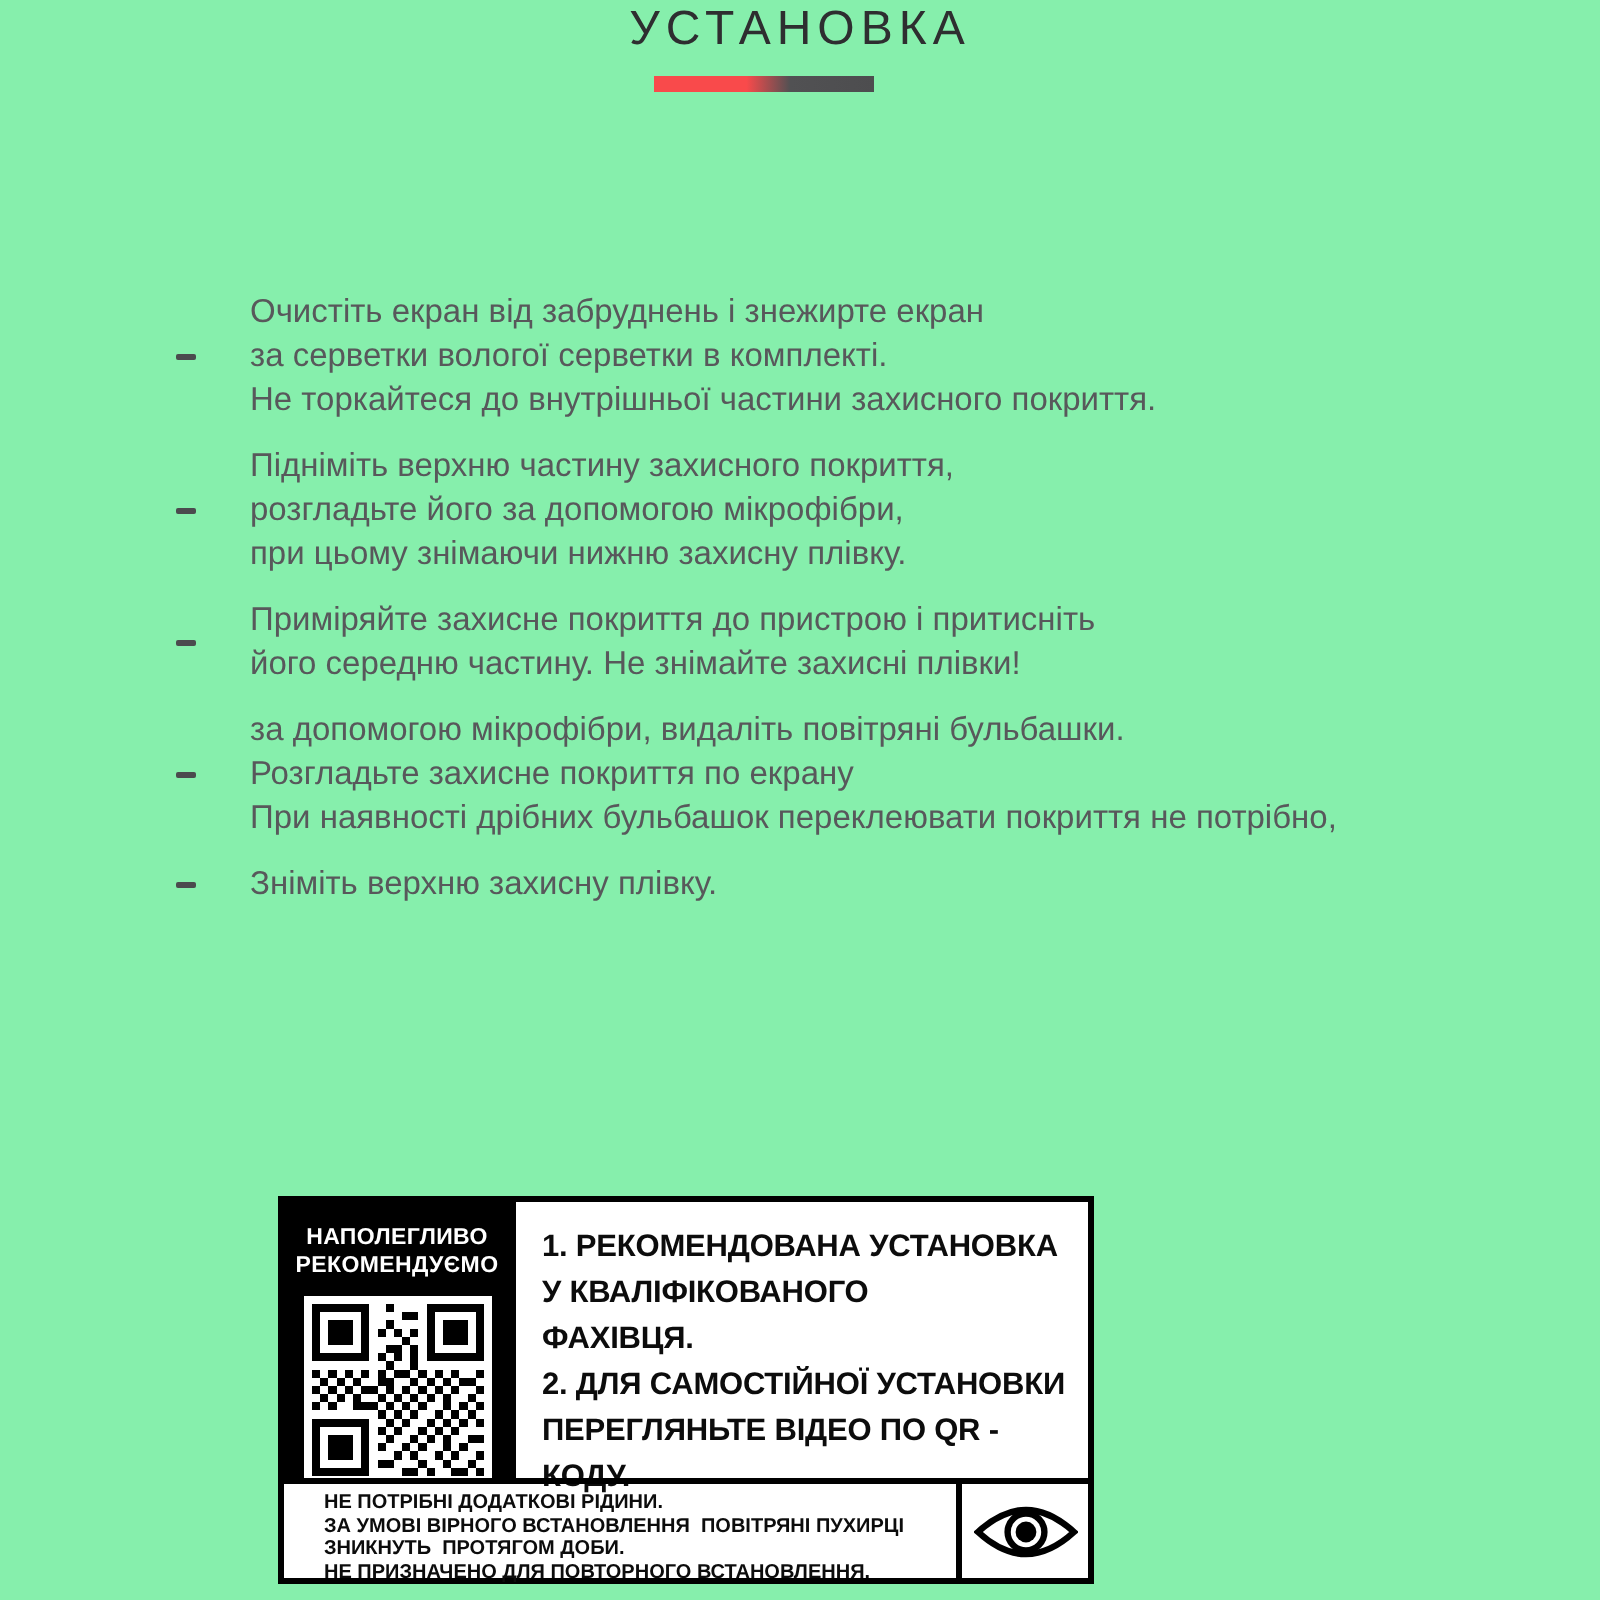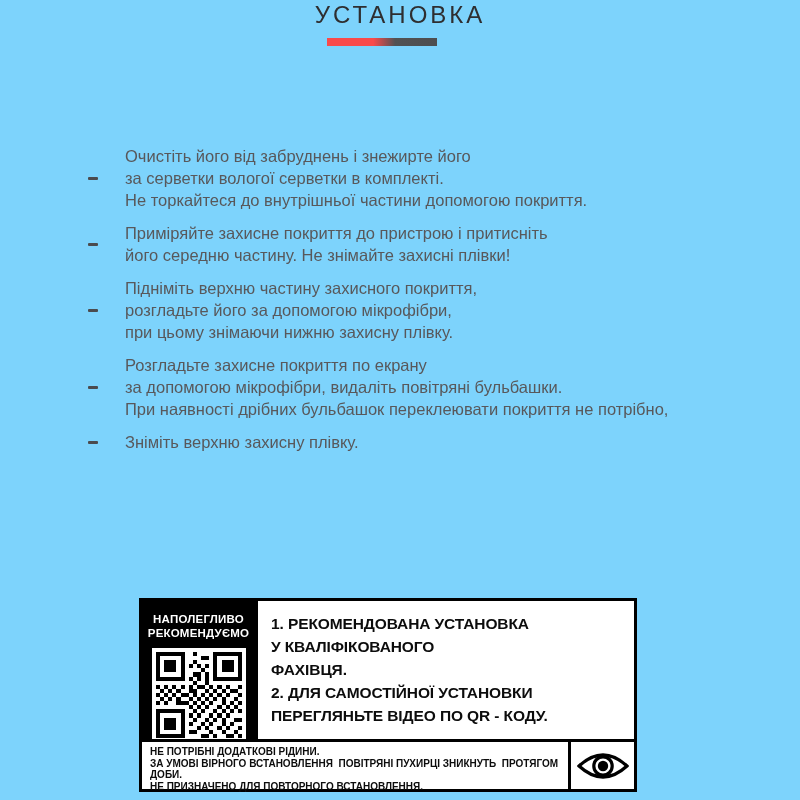--- a/index.html
+++ b/index.html
@@ -1,89 +1,89 @@
 <!DOCTYPE html>
 <html><head>
 <meta charset="utf-8">
 <style>
   html,body{margin:0;padding:0;background:#fff;}
   body{width:800px;height:800px;font-family:"Liberation Sans",sans-serif;-webkit-font-smoothing:antialiased;}
-  .page{position:relative;width:800px;height:800px;background:#7dd3fc;overflow:hidden;}
+  .page{position:relative;width:800px;height:800px;background:#86efac;overflow:hidden;}
 
   
   .title{position:absolute;top:1px;left:0;width:100%;margin:0;text-align:center;
          font-size:24px;font-weight:500;letter-spacing:3px;color:#2e2e30;}
   .divider{position:absolute;top:38px;left:327px;width:110px;height:8px;
            background:linear-gradient(90deg,#f94a4b 0%,#f94a4b 42%,#515153 62%,#4d4d4f 100%);}
 
   
   .steps{position:absolute;left:88px;top:145px;width:660px;}
   .step{display:flex;margin-bottom:11px;color:#58585b;font-size:16.5px;line-height:22px;}
   .dash{flex:0 0 10px;height:3px;background:#4b4b4e;border-radius:1px;margin-right:27px;align-self:center;}
   .lines{flex:1;}
 
   
-  .rec-box{position:absolute;left:139px;top:598px;width:498px;height:194px;
+  .rec-box{position:absolute;left:139px;top:598px;width:408px;height:194px;
            border:3px solid #000;box-sizing:border-box;display:flex;flex-direction:column;background:#fff;}
   .rec-top{flex:1;display:flex;min-height:0;}
   .rec-left{width:113px;flex:0 0 113px;border-right:3px solid #000;box-sizing:content-box;
             background:#000;display:flex;flex-direction:column;}
   .rec-badge{color:#fff;text-align:center;font-weight:bold;font-size:11.5px;line-height:14px;
              letter-spacing:.2px;padding:11px 2px 8px;}
   .qr-wrap{flex:1;display:flex;align-items:center;justify-content:center;}
   .qr-panel{background:#fff;padding:4px;}
   .qr-panel svg{display:block;width:86px;height:86px;}
   .rec-right{flex:1;padding:11px 8px 0 13px;font-weight:bold;color:#0c0c0c;
              font-size:15.5px;line-height:23px;letter-spacing:-0.1px;}
   .rec-point.second{margin-top:0;}
   .rec-footer{flex:0 0 50px;height:50px;border-top:3px solid #000;box-sizing:border-box;display:flex;}
-  .rec-footer-text{flex:1;padding:4px 2px 0 8px;font-weight:bold;color:#0c0c0c;
+  .rec-footer-text{flex:1;padding:4px 2px 0 20px;font-weight:bold;color:#0c0c0c;
                    font-size:10px;line-height:11.6px;}
   .footer-line{white-space:pre-wrap;}
   .rec-eye{flex:0 0 66px;border-left:3px solid #000;box-sizing:border-box;
            display:flex;align-items:center;justify-content:center;background:#fff;}
   .rec-eye svg{display:block;}
 </style>
 </head>
 <body>
 
 <div class="page">
 
   <h1 class="title">УСТАНОВКА</h1>
   <div class="divider"></div>
 
   <div class="steps">
     <div class="step">
       <span class="dash"></span>
       <div class="lines">
-        <div>Очистіть його від забруднень і знежирте його</div>
+        <div>Очистіть екран від забруднень і знежирте екран</div>
         <div>за серветки вологої серветки в комплекті.</div>
-        <div>Не торкайтеся до внутрішньої частини допомогою покриття.</div>
-      </div>
-    </div>
-    <div class="step">
-      <span class="dash"></span>
-      <div class="lines">
-        <div>Приміряйте захисне покриття до пристрою і притисніть</div>
-        <div>його середню частину. Не знімайте захисні плівки!</div>
+        <div>Не торкайтеся до внутрішньої частини захисного покриття.</div>
       </div>
     </div>
     <div class="step">
       <span class="dash"></span>
       <div class="lines">
         <div>Підніміть верхню частину захисного покриття,</div>
         <div>розгладьте його за допомогою мікрофібри,</div>
         <div>при цьому знімаючи нижню захисну плівку.</div>
       </div>
     </div>
     <div class="step">
       <span class="dash"></span>
       <div class="lines">
+        <div>Приміряйте захисне покриття до пристрою і притисніть</div>
+        <div>його середню частину. Не знімайте захисні плівки!</div>
+      </div>
+    </div>
+    <div class="step">
+      <span class="dash"></span>
+      <div class="lines">
+        <div>за допомогою мікрофібри, видаліть повітряні бульбашки.</div>
         <div>Розгладьте захисне покриття по екрану</div>
-        <div>за допомогою мікрофібри, видаліть повітряні бульбашки.</div>
         <div>При наявності дрібних бульбашок переклеювати покриття не потрібно,</div>
       </div>
     </div>
     <div class="step">
       <span class="dash"></span>
       <div class="lines">
         <div>Зніміть верхню захисну плівку.</div>
       </div>
     </div>
   </div>

